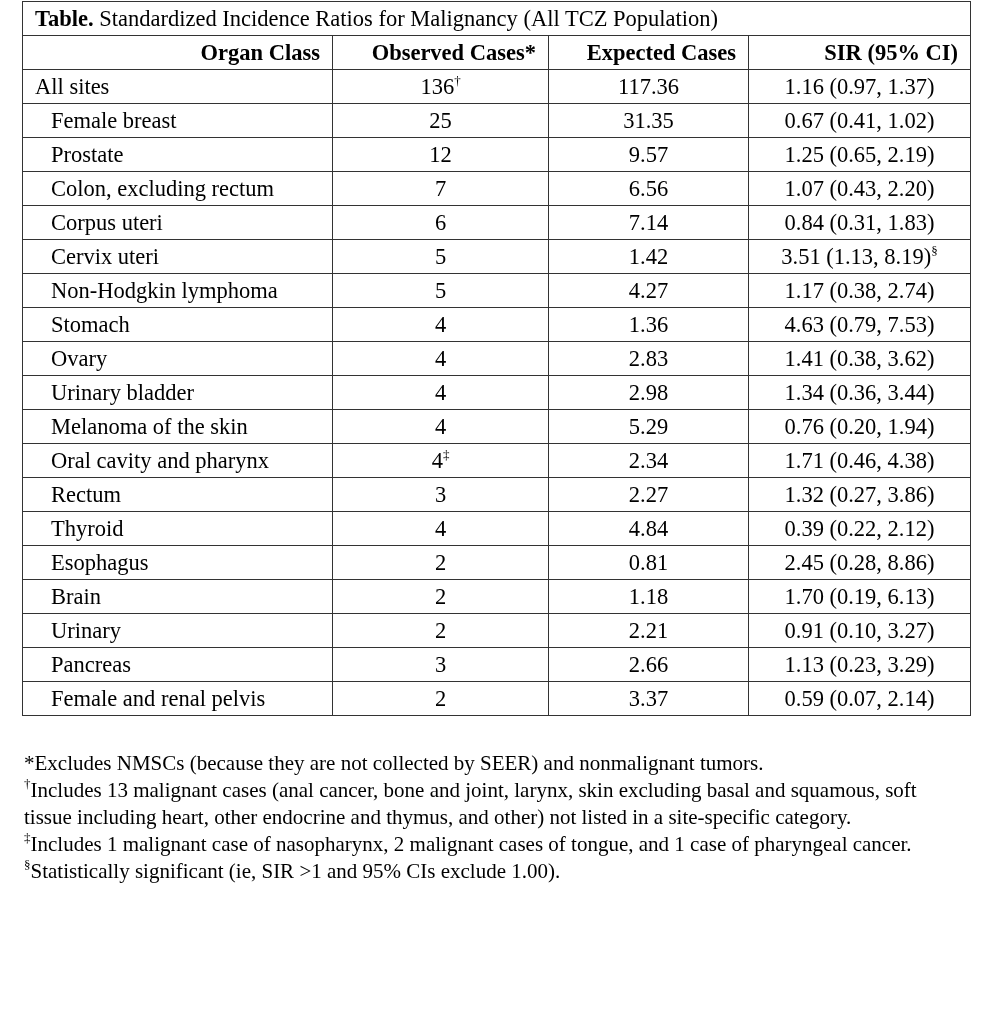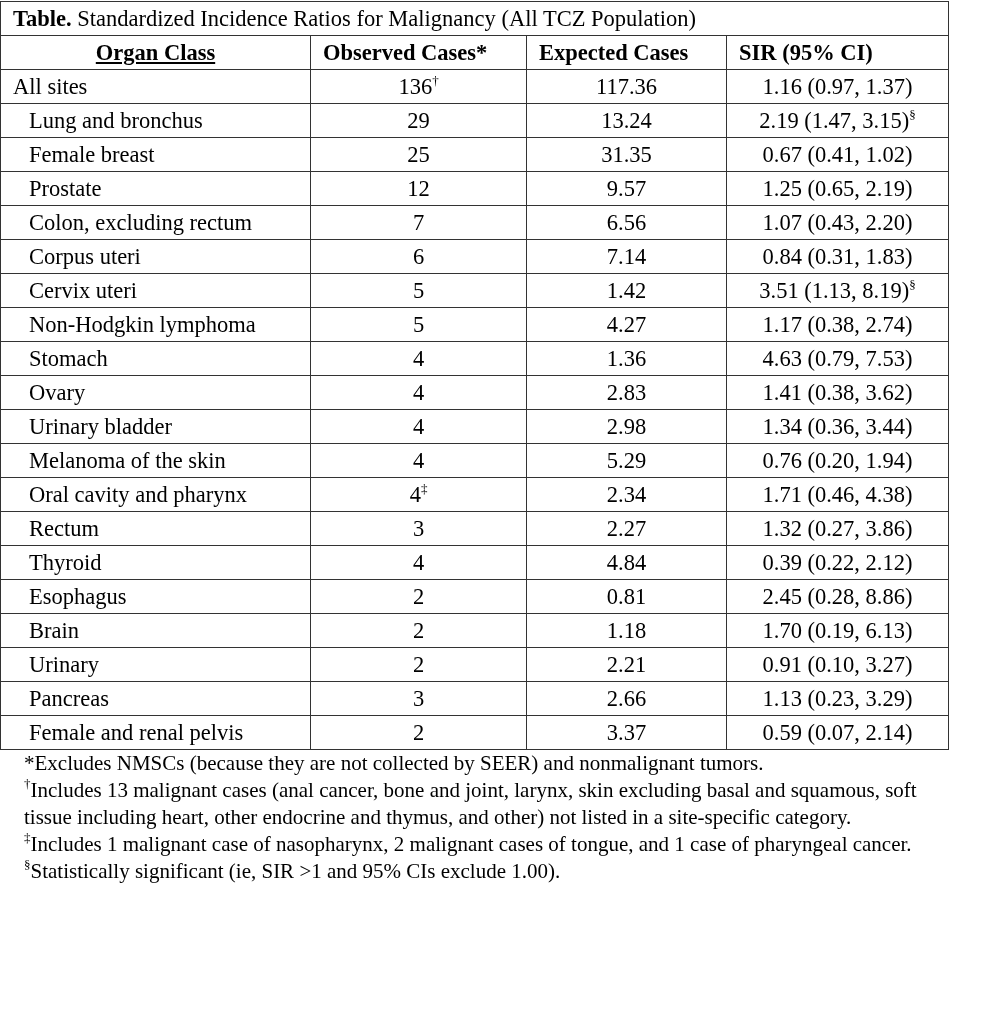--- a/index.html
+++ b/index.html
@@ -1,23 +1,23 @@
 <!DOCTYPE html>
 <html><head>
 <meta charset="utf-8">
 <style>
   html, body { margin: 0; padding: 0; background: #ffffff; }
   body { width: 998px; height: 1022px; position: relative; font-family: "Liberation Serif", "DejaVu Serif", serif; color: #000; }
-  .wrap { position: absolute; left: 0; top: 1px; width: 948px; }
+  .wrap { position: absolute; left: 22px; top: 1px; width: 948px; }
   table { border-collapse: collapse; width: 948px; table-layout: fixed; }
   td, th { border: 1px solid #333; padding: 0 12px; height: 33px; font-size: 22.5px; line-height: 33px; white-space: nowrap; overflow: hidden; }
   .caption-cell { text-align: left; padding-left: 12px; font-weight: normal; }
   .caption-cell b { font-weight: bold; }
-  th { font-weight: bold; text-align: left; }
-  th.col0 { text-align: center; text-decoration: underline; }
+  th { font-weight: bold; text-align: right; }
+  th.col0 { text-align: right; }
   td.organ { text-align: left; }
   td.organ.indent { padding-left: 28px; }
   td.num { text-align: center; }
   sup { font-size: 13px; line-height: 0; vertical-align: 9px; }
   .notes { position: absolute; left: 24px; top: 750px; width: 920px; font-size: 21px; line-height: 27px; }
   .notes p { margin: 0; }
 </style>
 </head>
 <body>
 
@@ -39,26 +39,20 @@
         <th>Expected Cases</th>
         <th>SIR (95% CI)</th>
       </tr>
     </thead>
     <tbody id="tbody">
         <tr>
           <td class="organ"><span>All sites</span></td>
           <td class="num"><span>136</span><sup>†</sup></td>
           <td class="num"><span>117.36</span></td>
           <td class="num"><span>1.16 (0.97, 1.37)</span><sup></sup></td>
-        </tr>
-        <tr>
-          <td class="organ indent"><span>Lung and bronchus</span></td>
-          <td class="num"><span>29</span><sup></sup></td>
-          <td class="num"><span>13.24</span></td>
-          <td class="num"><span>2.19 (1.47, 3.15)</span><sup>§</sup></td>
         </tr>
         <tr>
           <td class="organ indent"><span>Female breast</span></td>
           <td class="num"><span>25</span><sup></sup></td>
           <td class="num"><span>31.35</span></td>
           <td class="num"><span>0.67 (0.41, 1.02)</span><sup></sup></td>
         </tr>
         <tr>
           <td class="organ indent"><span>Prostate</span></td>
           <td class="num"><span>12</span><sup></sup></td>

